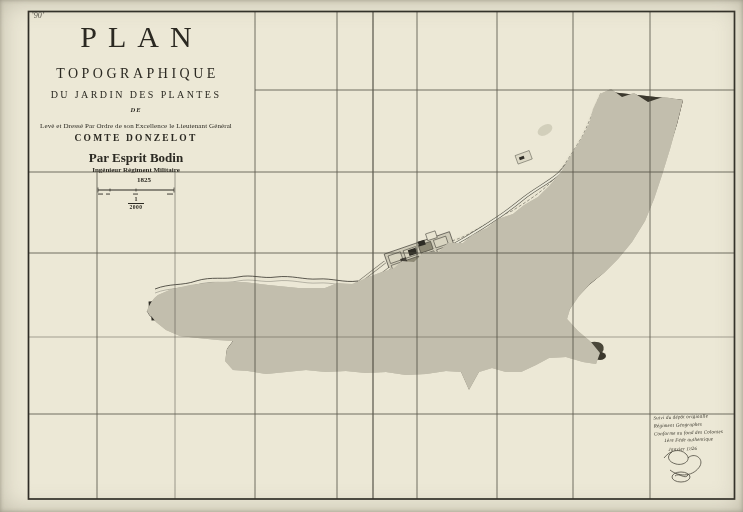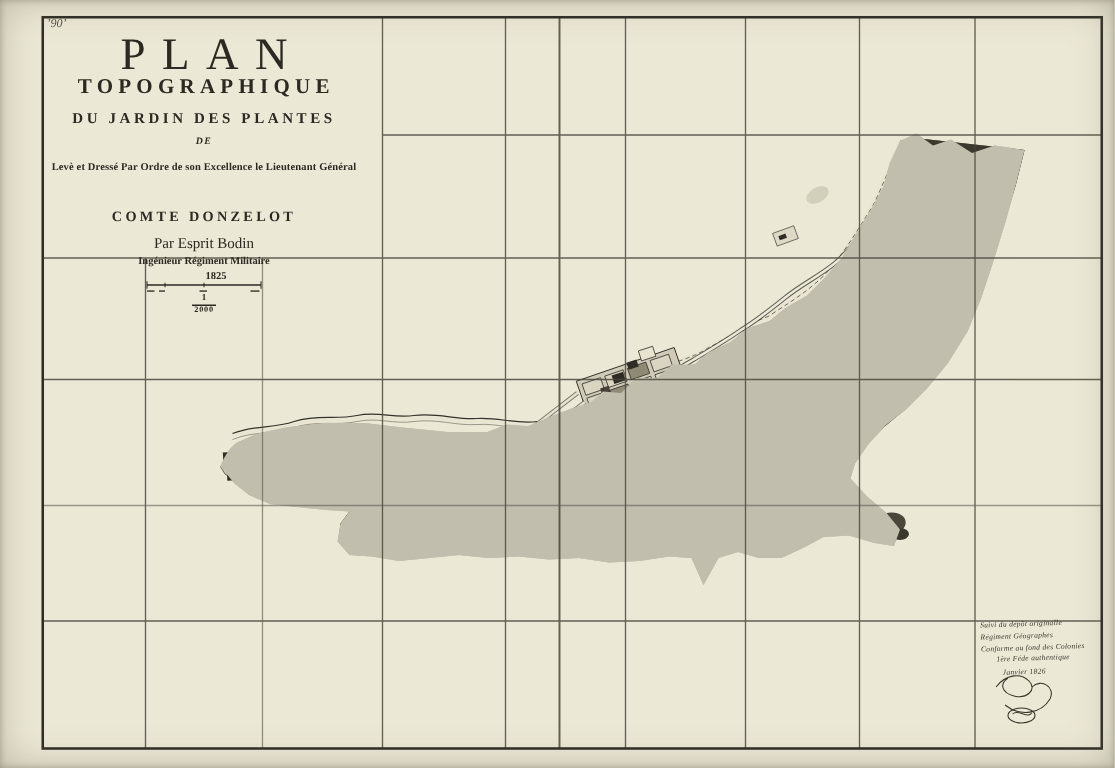--- a/index.html
+++ b/index.html
@@ -5,27 +5,27 @@
   html,body{margin:0;padding:0;background:#c7c4b6;}
   .viewport{position:relative;width:743px;height:512px;overflow:hidden;
     background:var(--paper,#ece8d6);
     font-family:"Liberation Serif","DejaVu Serif",serif;color:var(--ink,#2b2922);}
   .viewport::after{content:"";position:absolute;inset:0;pointer-events:none;
     box-shadow:inset 0 0 26px rgba(110,105,88,.38), inset 0 0 4px rgba(90,86,70,.45);}
   .layer{position:absolute;inset:0;}
   
   .title-block{position:absolute;left:28px;top:13px;width:216px;text-align:center;line-height:1;}
   .t-plan{font-size:30px;letter-spacing:11px;padding-left:11px;margin-top:9px;}
-  .t-topo{font-size:14px;font-weight:700;letter-spacing:3.5px;padding-left:3px;}
-  .t-jardin{font-size:10px;font-weight:700;letter-spacing:2.4px;margin-top:9px;}
+  .t-topo{font-size:14px;font-weight:400;letter-spacing:3.5px;padding-left:3px;margin-top:15px;}
+  .t-jardin{font-size:10px;font-weight:400;letter-spacing:2.4px;margin-top:9px;}
   .t-de{font-size:6.5px;font-weight:700;font-style:italic;letter-spacing:1px;margin-top:7px;}
   .t-place{font-size:10px;font-weight:700;letter-spacing:1.8px;margin-top:6px;}
-  .t-dedic{font-size:7px;font-weight:700;margin-top:9px;white-space:nowrap;letter-spacing:.1px;}
-  .t-comte{font-size:9.5px;font-weight:700;letter-spacing:2.2px;margin-top:26px;}
-  .t-auth{font-size:10px;font-weight:400;margin-top:8px;}
+  .t-dedic{font-size:7px;font-weight:400;margin-top:9px;white-space:nowrap;letter-spacing:.1px;}
+  .t-comte{font-size:9.5px;font-weight:700;letter-spacing:2.2px;margin-top:4px;}
+  .t-auth{font-size:13px;font-weight:700;margin-top:8px;}
   .t-authtitle{font-size:7px;font-weight:600;margin-top:3px;}
   .t-year{font-size:7px;font-weight:700;margin-top:3px;padding-left:16px;}
   .corner-mark{position:absolute;left:31px;top:11px;font-size:8px;font-style:italic;opacity:.8;}
   
   .scale-frac{position:absolute;left:97px;top:196px;width:78px;text-align:center;line-height:1;}
   .scale-frac .num{font-size:6px;font-weight:700;}
   .scale-frac .bar{width:16px;height:1px;background:var(--ink,#2b2922);margin:1px auto;}
   .scale-frac .den{font-size:5.5px;font-weight:700;letter-spacing:.5px;}
   
   .annotation{position:absolute;left:654px;top:413px;width:80px;

